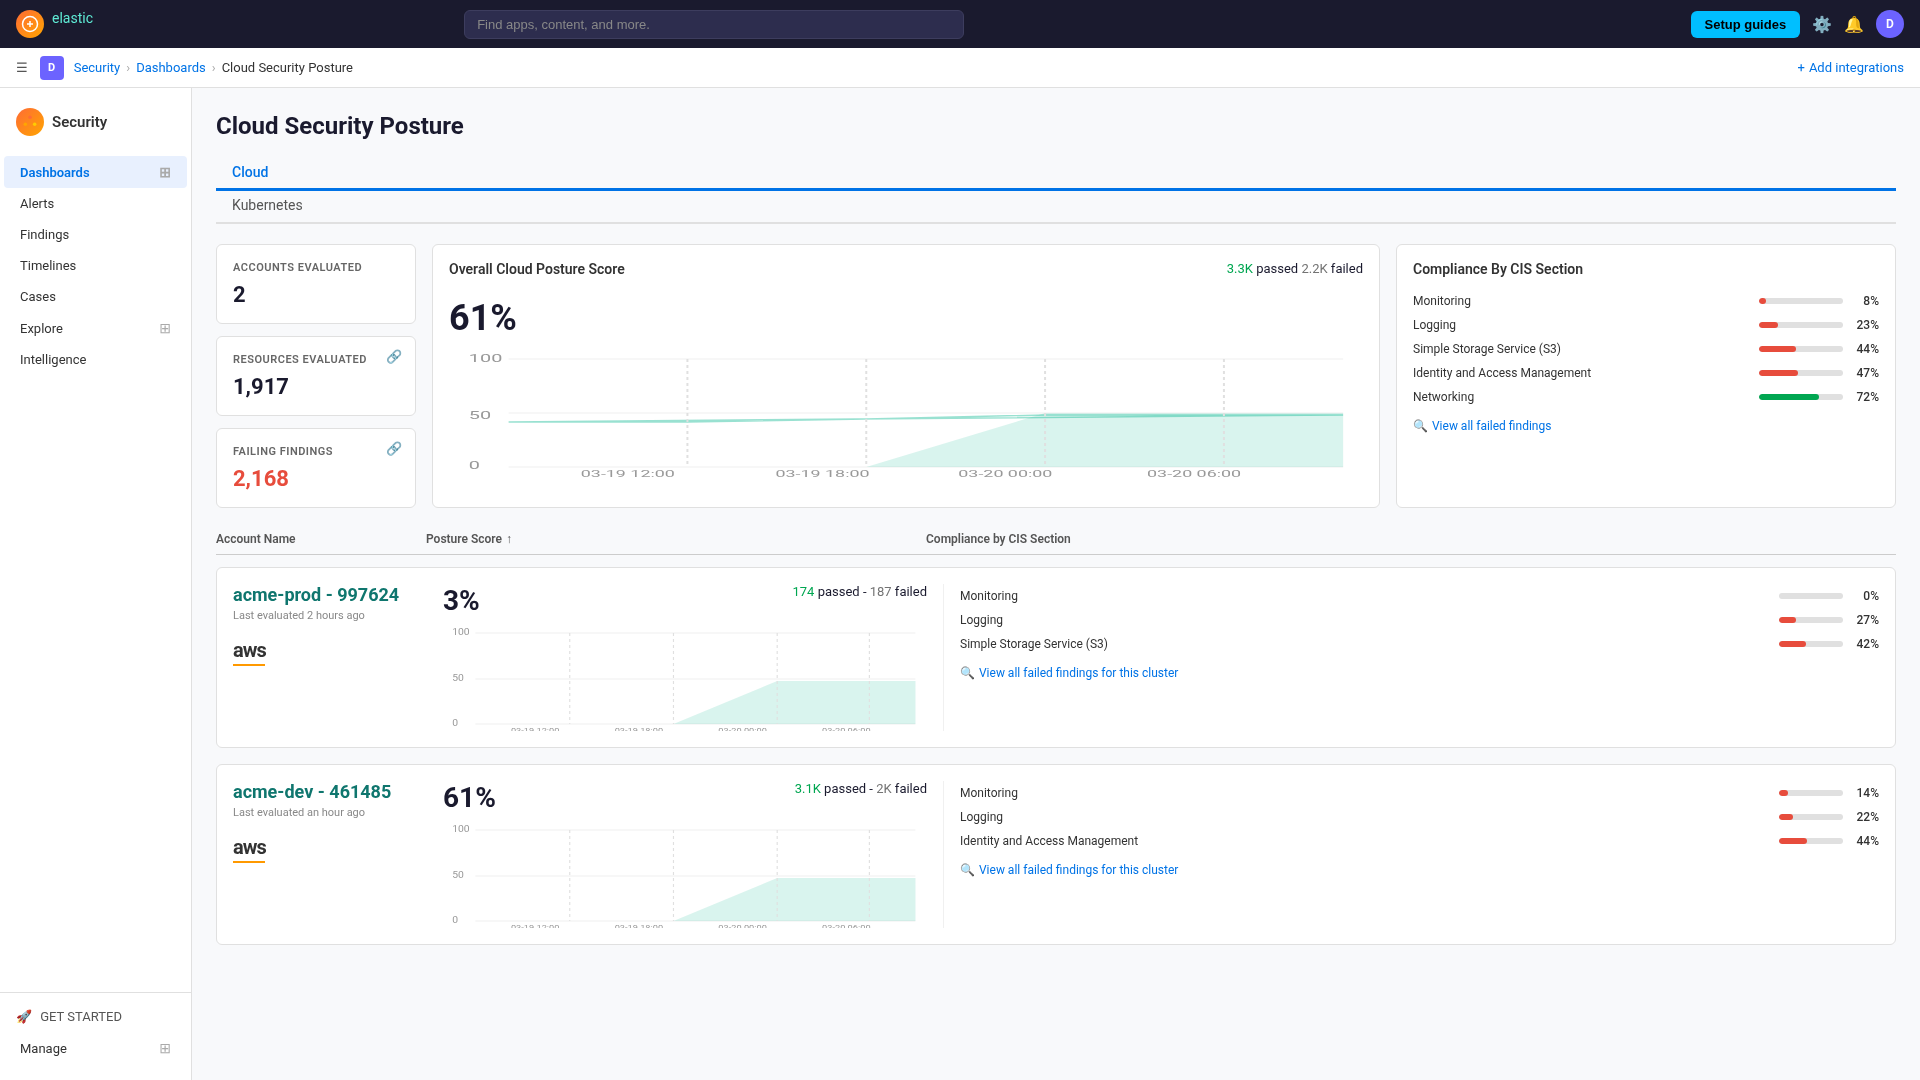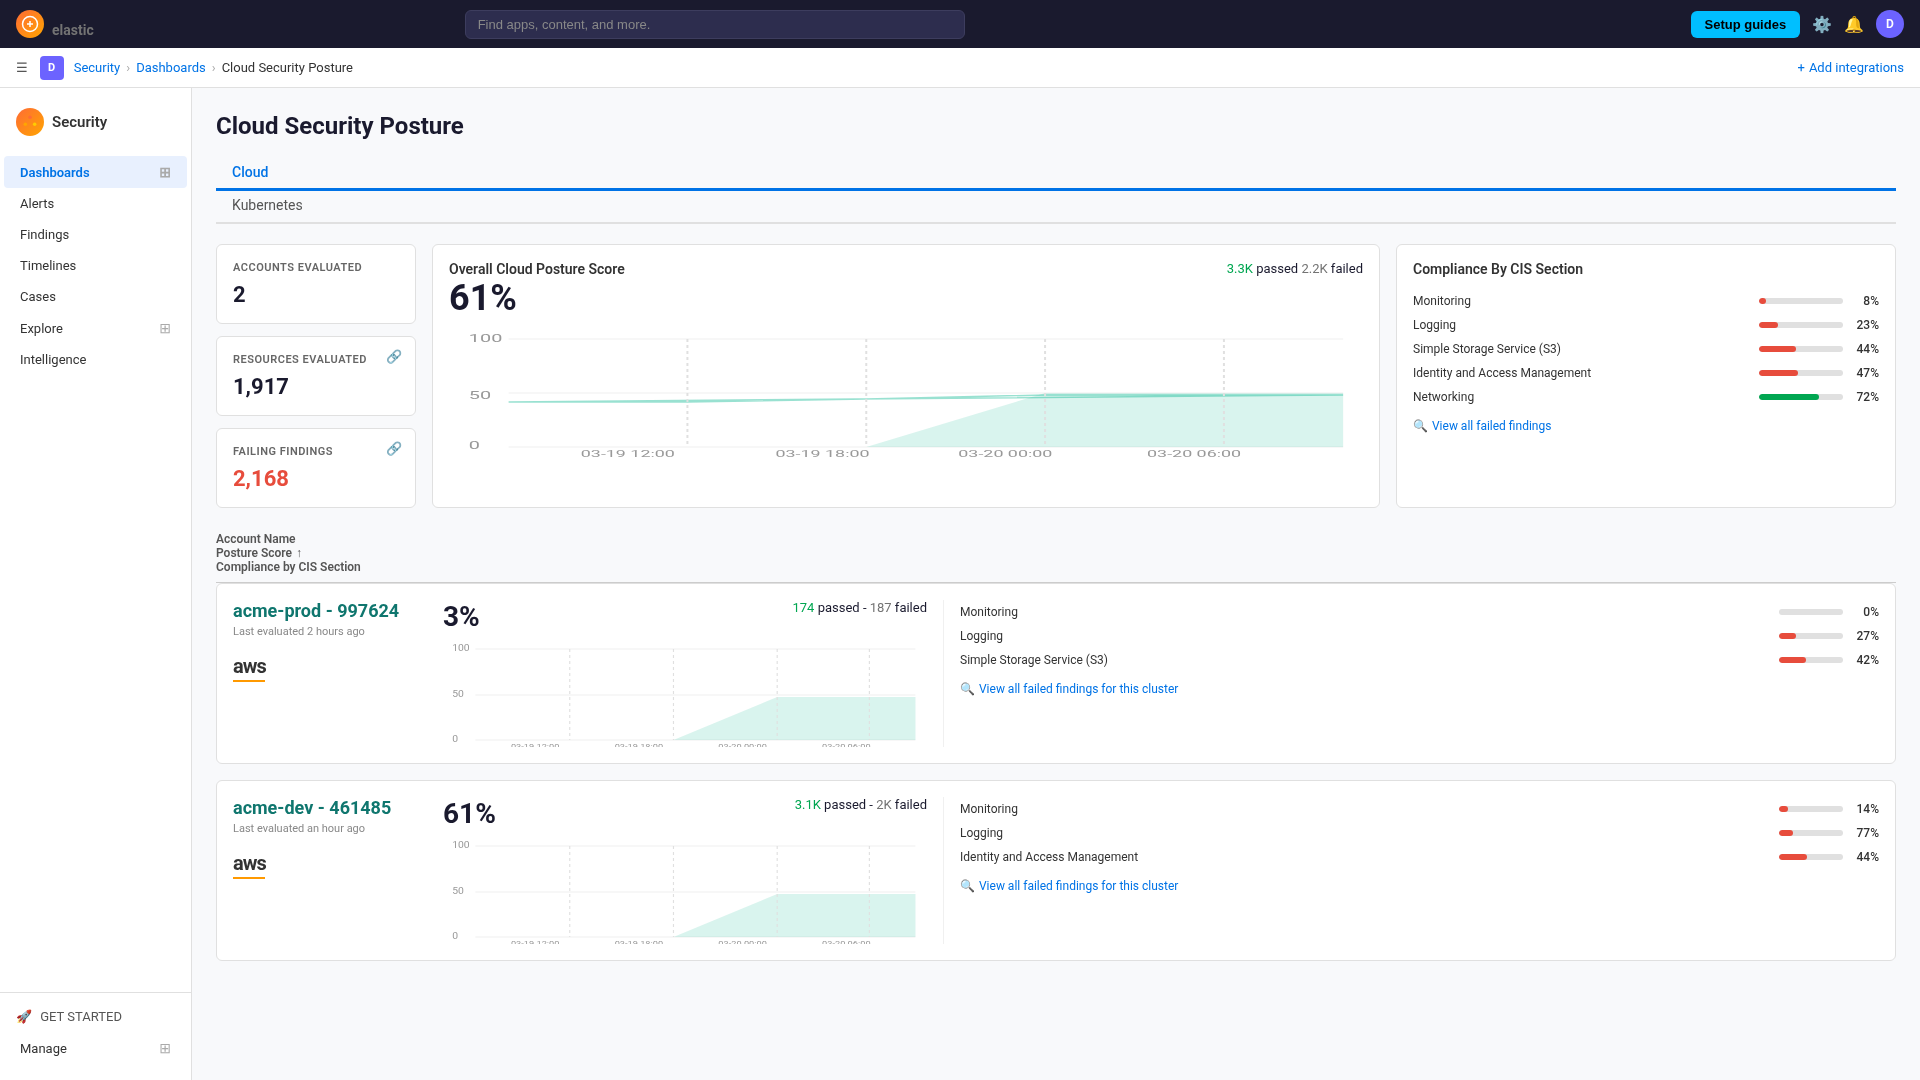--- a/index.html
+++ b/index.html
@@ -1,20 +1,20 @@
 <!DOCTYPE html>
 <html><head>
   <meta charset="utf-8">
   <style>
     * { box-sizing: border-box; margin: 0; padding: 0; }
     body { font-family: -apple-system, BlinkMacSystemFont, 'Segoe UI', Roboto, sans-serif; background: #f5f7fa; color: #1a1a2e; font-size: 13px; }
 
     
     .top-nav { background: #1a1a2e; height: 48px; display: flex; align-items: center; padding: 0 16px; gap: 16px; }
-    .elastic-logo { display: flex; align-items: flex-end; gap: 8px; color: #737373; font-weight: 700; font-size: 14px; }
+    .elastic-logo { display: flex; align-items: flex-start; gap: 8px; color: #5eead4; font-weight: 400; font-size: 14px; }
     .elastic-logo .logo-circle { width: 28px; height: 28px; border-radius: 50%; background: linear-gradient(135deg, #ff6b35, #ffa500); display: flex; align-items: center; justify-content: center; font-size: 12px; }
     .search-bar { flex: 1; max-width: 500px; margin: 0 auto; }
     .search-bar input { width: 100%; background: #2d2d4e; border: 1px solid #3d3d5e; border-radius: 6px; padding: 6px 12px; color: #ccc; font-size: 13px; outline: none; }
     .search-bar input::placeholder { color: #888; }
     .top-nav-right { margin-left: auto; display: flex; align-items: center; gap: 12px; }
     .setup-guides-btn { background: #00bfff; color: #000; border: none; border-radius: 6px; padding: 6px 14px; font-size: 13px; font-weight: 600; cursor: pointer; }
     .nav-icon { color: #aaa; font-size: 16px; cursor: pointer; }
     .avatar { width: 28px; height: 28px; border-radius: 50%; background: #6c63ff; display: flex; align-items: center; justify-content: center; color: white; font-size: 12px; font-weight: 600; }
 
     
@@ -58,21 +58,21 @@
     
     .stat-card { background: white; border: 1px solid #e0e0e0; border-radius: 6px; padding: 16px; flex-shrink: 0; }
     .stat-label { font-size: 11px; font-weight: 600; color: #666; text-transform: uppercase; letter-spacing: 0.5px; margin-bottom: 8px; }
     .stat-value { font-size: 22px; font-weight: 700; color: #1a1a2e; }
     .stat-value.red { color: #e74c3c; }
     .stat-card-link { position: absolute; top: 12px; right: 12px; color: #aaa; cursor: pointer; }
     .stat-card-rel { position: relative; }
 
     
     .score-card { background: white; border: 1px solid #e0e0e0; border-radius: 6px; padding: 16px; flex: 1; }
-    .score-card-title { font-size: 14px; font-weight: 600; color: #333; margin-bottom: 0; }
+    .score-card-title { font-size: 14px; font-weight: 600; color: #333; margin-bottom: 20px; }
     .score-big { font-size: 36px; font-weight: 700; color: #1a1a2e; }
     .score-passed-failed { font-size: 13px; }
     .score-passed { color: #00a651; }
     .score-failed { color: #737373; }
     .score-header { display: flex; align-items: flex-start; justify-content: space-between; margin-bottom: 8px; }
 
     
     .chart-container { height: 130px; position: relative; }
     .chart-svg { width: 100%; height: 100%; }
     .chart-axis-label { font-size: 10px; fill: #999; }
@@ -83,21 +83,21 @@
     .cis-header { display: flex; font-size: 11px; color: #666; font-weight: 600; padding: 4px 0; border-bottom: 1px solid #e0e0e0; margin-bottom: 8px; }
     .cis-row { display: flex; align-items: center; padding: 5px 0; font-size: 12px; }
     .cis-section-name { flex: 1; color: #333; }
     .cis-bar-container { width: 120px; display: flex; align-items: center; gap: 6px; }
     .cis-bar-bg { height: 6px; background: #e0e0e0; border-radius: 3px; flex: 1; overflow: hidden; }
     .cis-bar-fill { height: 100%; background: #e74c3c; border-radius: 3px; }
     .cis-percent { width: 30px; text-align: right; font-size: 12px; color: #333; font-weight: 500; }
     .view-all-link { color: #0073e6; font-size: 12px; cursor: pointer; display: flex; align-items: center; gap: 4px; margin-top: 10px; }
 
     
-    .accounts-table-header { display: flex; padding: 8px 0; border-bottom: 1px solid #ccc; margin-bottom: 0; flex-direction: column; }
+    .accounts-table-header { display: flex; padding: 8px 0; border-bottom: 1px solid #ccc; margin-bottom: 12px; }
     .col-account { width: 210px; font-size: 12px; font-weight: 600; color: #555; }
     .col-score { width: 500px; font-size: 12px; font-weight: 600; color: #555; display: flex; align-items: center; gap: 4px; }
     .col-cis { flex: 1; font-size: 12px; font-weight: 600; color: #555; }
 
     
     .account-row { background: white; border: 1px solid #e0e0e0; border-radius: 6px; margin-bottom: 16px; padding: 16px; display: flex; gap: 0; }
     .account-info { width: 210px; flex-shrink: 0; }
     .account-name { font-size: 18px; font-weight: 700; color: #0f766e; margin-bottom: 4px; }
     .account-sub { font-size: 11px; color: #888; margin-bottom: 16px; }
     .aws-logo { margin-top: auto; }
@@ -467,21 +467,21 @@
           <span class="cis-percent">14%</span>
         </div>
       </div>
 
       <div class="account-cis-row">
         <span class="account-cis-name">Logging</span>
         <div class="account-cis-bar-container">
           <div class="cis-bar-bg">
             <div class="cis-bar-fill" style="width:22%; background:#e74c3c;"></div>
           </div>
-          <span class="cis-percent">77%</span>
+          <span class="cis-percent">22%</span>
         </div>
       </div>
 
       <div class="account-cis-row">
         <span class="account-cis-name">Identity and Access Management</span>
         <div class="account-cis-bar-container">
           <div class="cis-bar-bg">
             <div class="cis-bar-fill" style="width:44%; background:#e74c3c;"></div>
           </div>
           <span class="cis-percent">44%</span>

